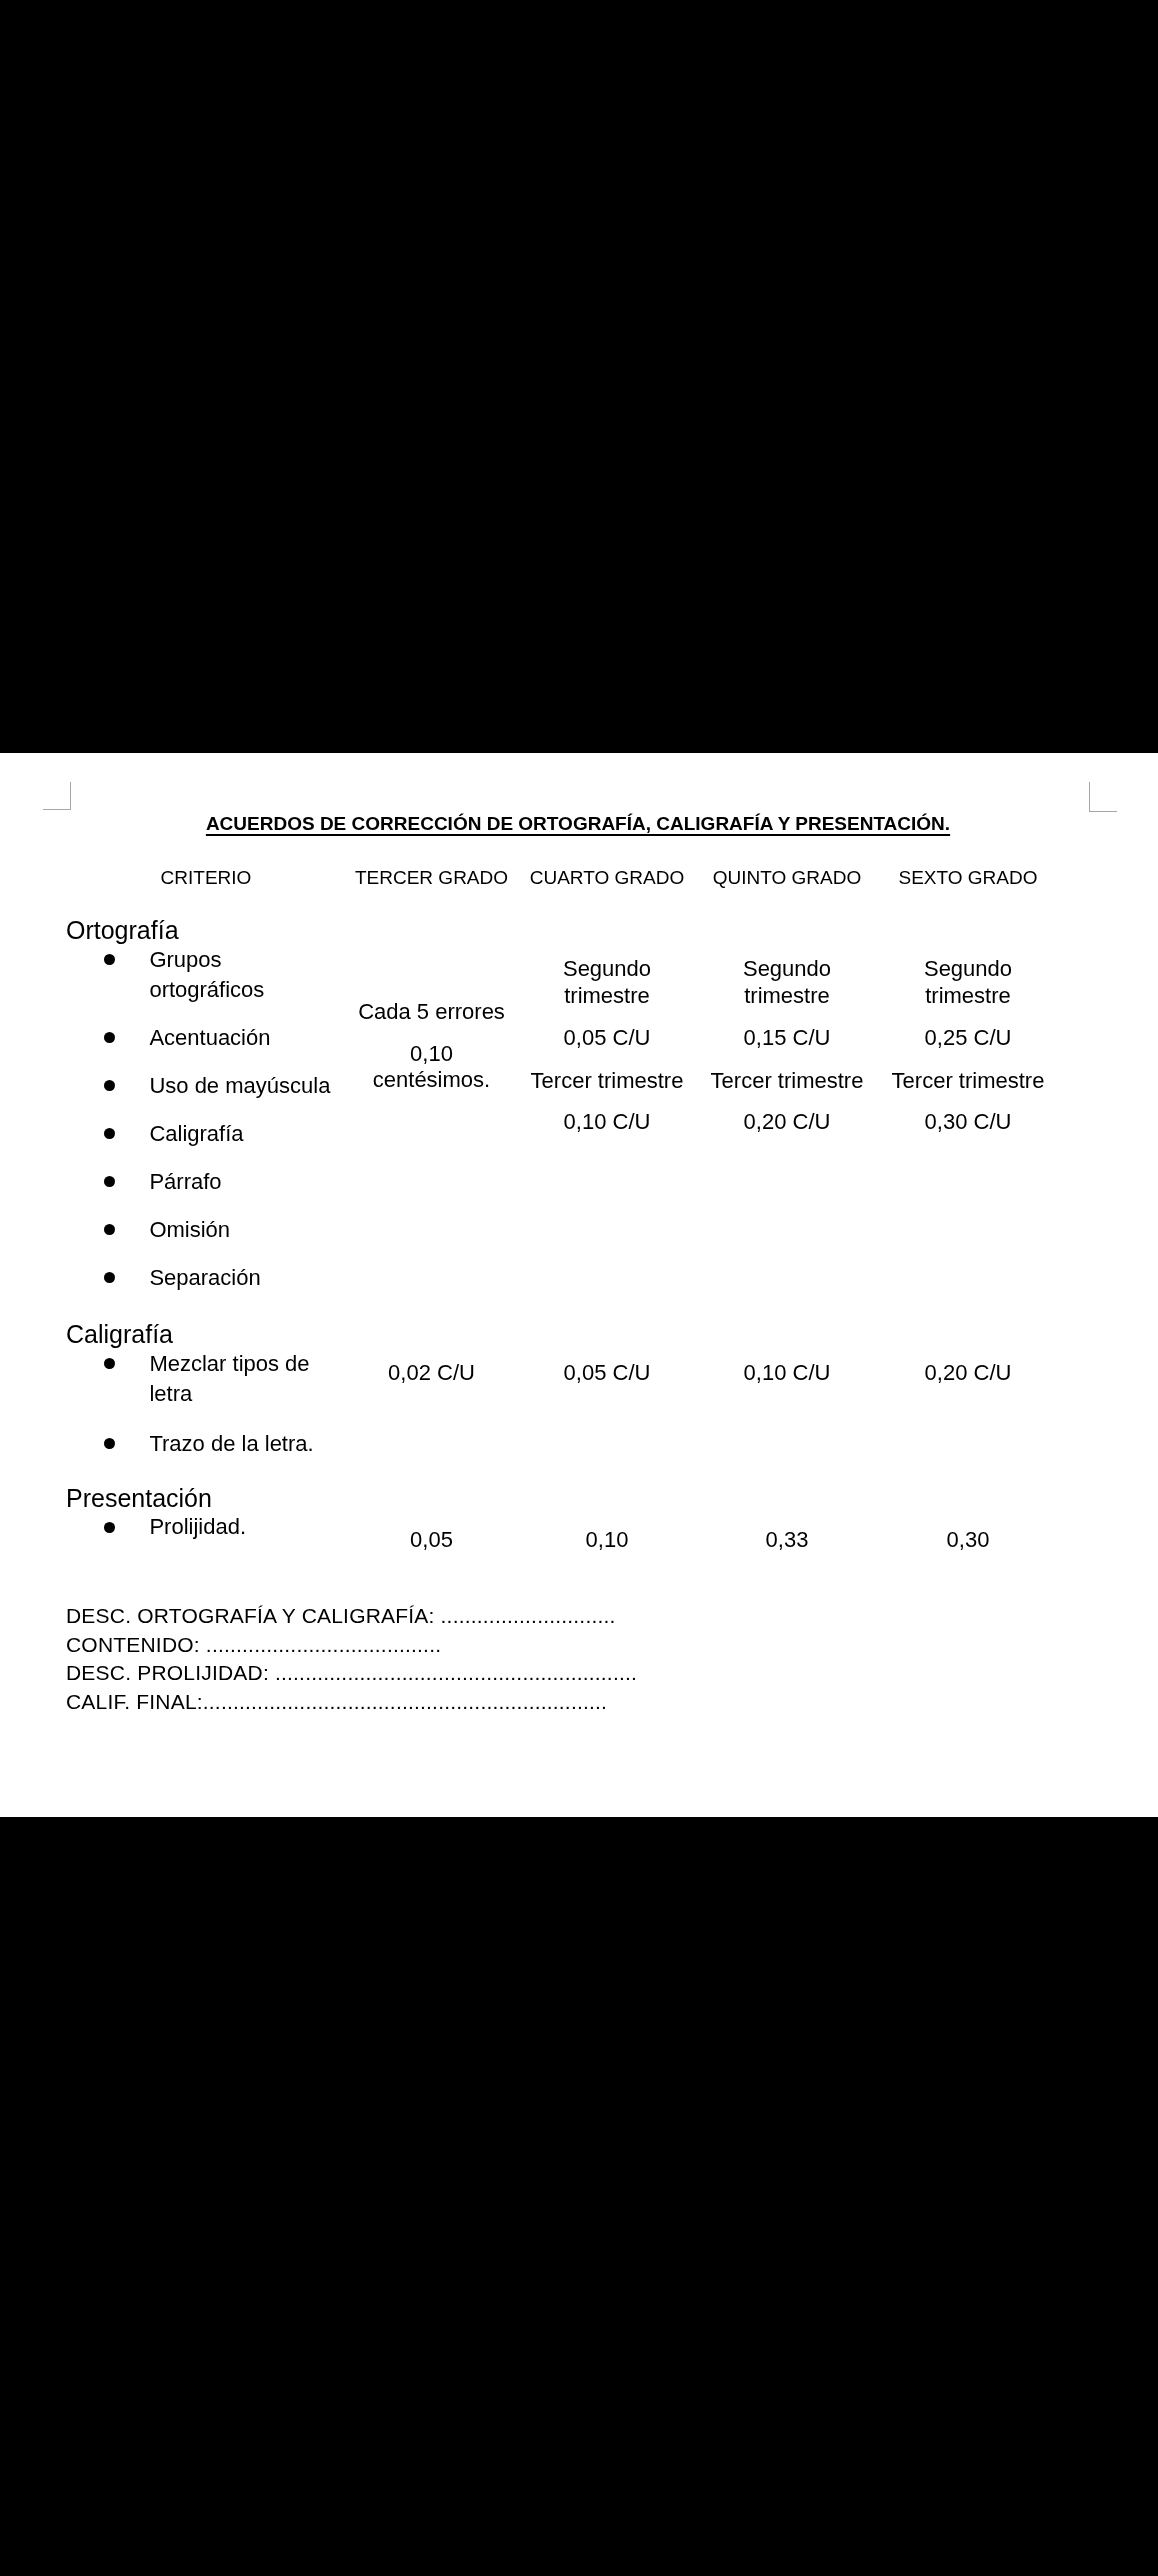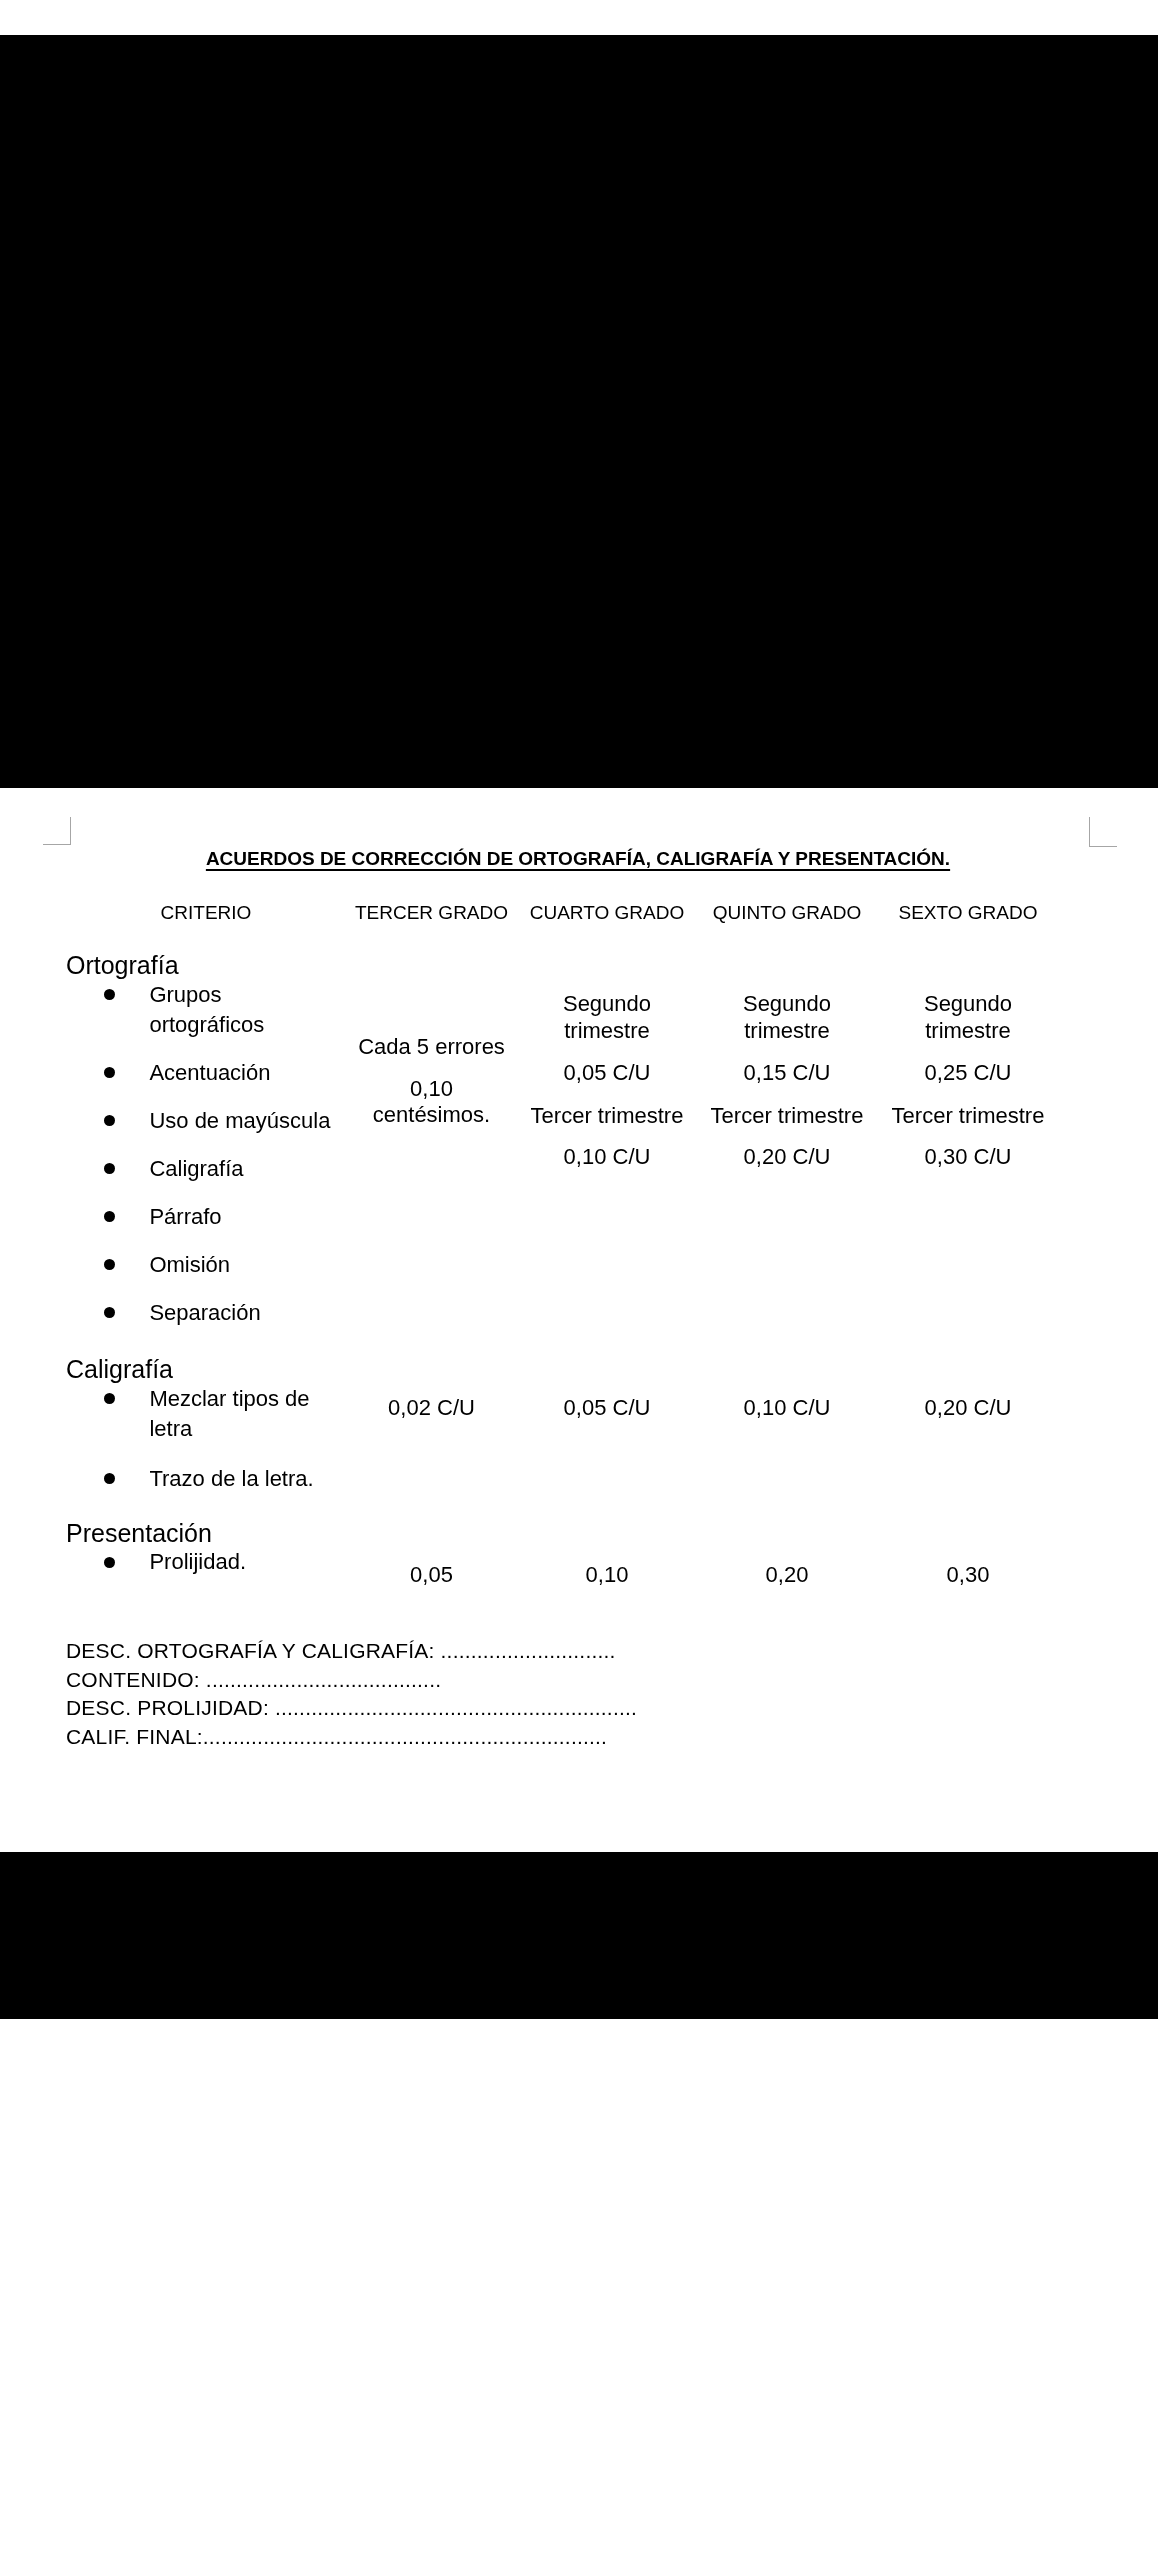--- a/index.html
+++ b/index.html
@@ -1,24 +1,23 @@
 <!DOCTYPE html>
 <html style="font-size:15px"><head>
 <meta charset="utf-8">
 <style>
   html, body { margin: 0; padding: 0; }
   .canvas {
     position: relative;
     width: 1159px;
-    height: 1984px;
+    height: 2576px;
     background: #000000;
     overflow: hidden;
     font-family: "Liberation Sans", "DejaVu Sans", sans-serif;
     color: #000000;
-    margin-top: 35px;
   }
   .page {
     position: absolute;
     left: 0;
     top: 753px;
     width: 1159px;
     height: 1064px;
     background: #ffffff;
     box-sizing: border-box;
     padding: 57px 69px 0 66px;
@@ -232,21 +231,21 @@
             </li>
         </ul>
       </div>
       <div class="gcell pt-45">
         <div class="vline">0,05</div>
       </div>
       <div class="gcell pt-45">
         <div class="vline">0,10</div>
       </div>
       <div class="gcell pt-45">
-        <div class="vline">0,20</div>
+        <div class="vline">0,33</div>
       </div>
       <div class="gcell pt-45">
         <div class="vline">0,30</div>
       </div>
     </div>
 
     <div class="footer">
       <div class="fill-line">DESC. ORTOGRAFÍA Y CALIGRAFÍA: .............................</div>
       <div class="fill-line">CONTENIDO: .......................................</div>
       <div class="fill-line">DESC. PROLIJIDAD: ............................................................</div>

